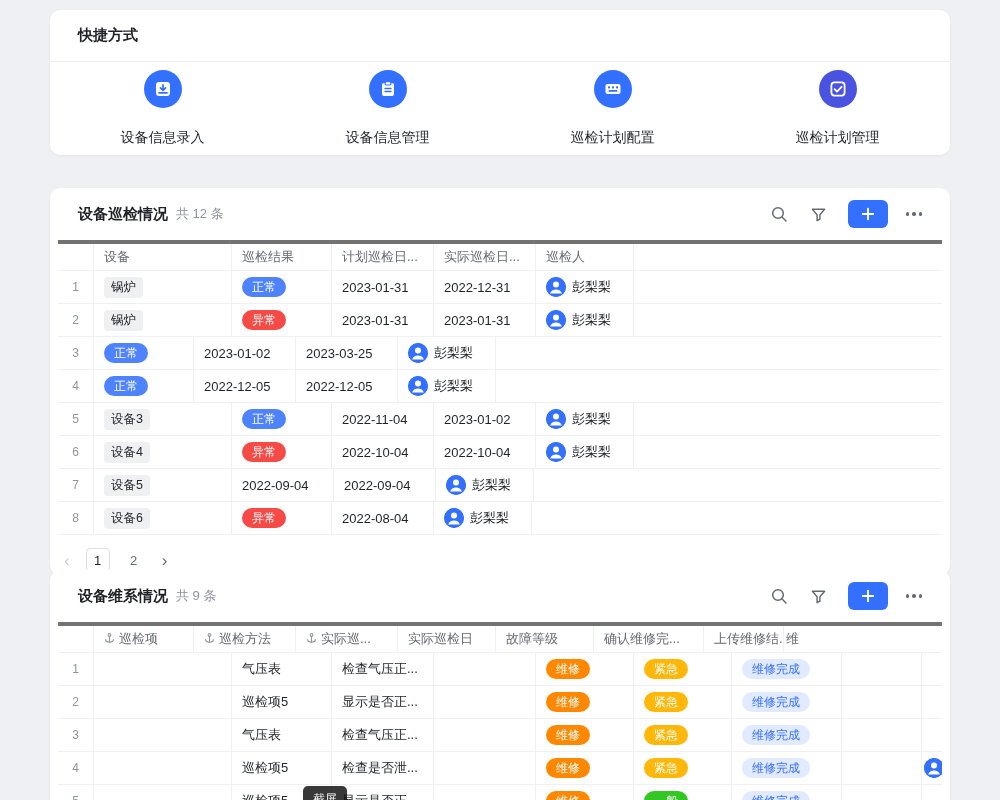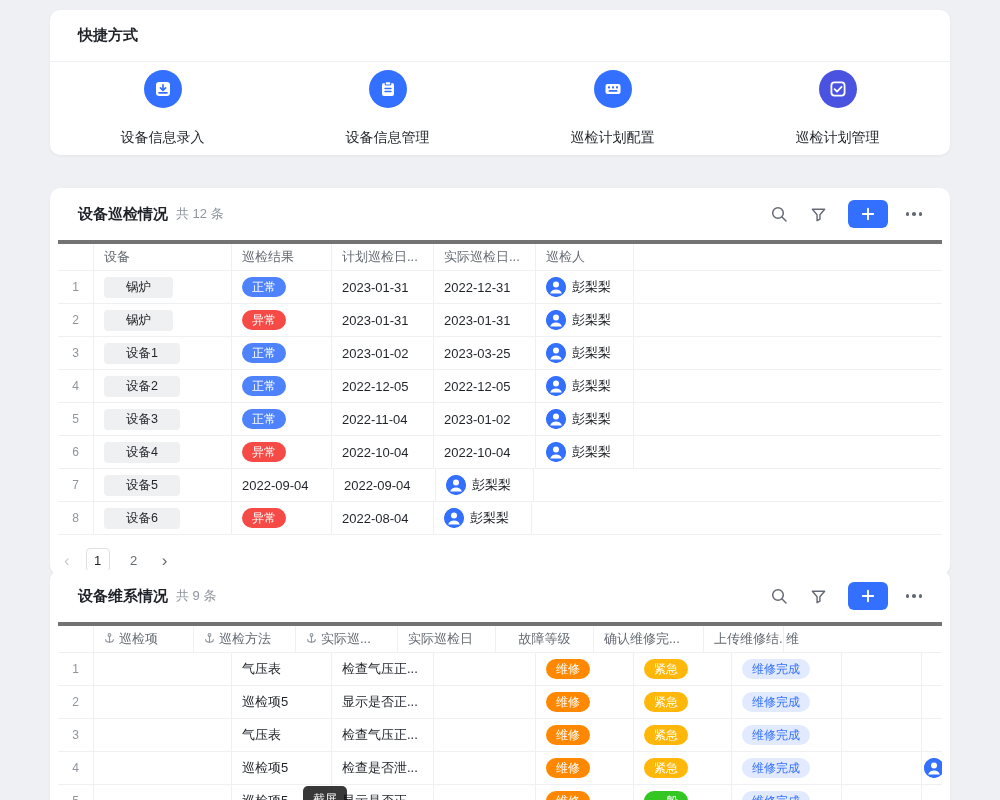--- a/index.html
+++ b/index.html
@@ -50,21 +50,21 @@
   }
   .thead .tcell { color:#646a73; font-size:13px; gap:4px; }
   .tcell.filler { flex:1 1 auto; border-right:none; }
   .tcell.rownum { justify-content:center; padding:0; color:#8f959e; font-size:12px; }
   .tcell.extra { padding:0 2px; border-right:none; }
 
   .badge {
     display:inline-block; padding:3px 10px; border-radius:11px;
     font-size:12px; line-height:1.2; white-space:nowrap;
   }
-  .chip { background:#eff0f1; border-radius:4px; padding:2px 22px; font-size:12.5px; color:#1f2329; }
+  .chip { background:#eff0f1; border-radius:4px; padding:2px 7px; font-size:12.5px; color:#1f2329; }
   .avatar {
     width:20px; height:20px; border-radius:50%; background:#3370ff;
     display:inline-flex; align-items:center; justify-content:center;
     margin-right:6px; flex:none; overflow:hidden;
   }
   .uname { font-size:13px; }
 
   .pagination { display:flex; align-items:center; gap:12px; padding:13px 10px; font-size:13px; color:#646a73; }
   .pg-arrow { font-size:17px; line-height:1; cursor:pointer; padding:0 4px; }
   .pg-arrow.disabled { color:#c9ccd1; }
@@ -228,23 +228,20 @@
               <circle cx="10" cy="7.6" r="3" fill="#fff"></circle>
               <path d="M4.2 16.6c.6-2.7 3-4.1 5.8-4.1s5.2 1.4 5.8 4.1" fill="#fff"></path>
             </svg>
           </span>
           <span class="uname">彭梨梨</span>
         </div>
         <div class="tcell filler"></div>
       </div>
       <div class="trow">
         <div class="tcell rownum" style="width: 36px;">3</div>
-        <div class="tcell" style="width: 138px;">
-          <span class="chip">设备1</span>
-        </div>
         <div class="tcell" style="width: 100px;">
           <span class="badge" style="background: rgb(78, 131, 253); color: rgb(255, 255, 255);">正常</span>
         </div>
         <div class="tcell" style="width: 102px;">
           <span>2023-01-02</span>
         </div>
         <div class="tcell" style="width: 102px;">
           <span>2023-03-25</span>
         </div>
         <div class="tcell" style="width: 98px;">
@@ -254,23 +251,20 @@
               <circle cx="10" cy="7.6" r="3" fill="#fff"></circle>
               <path d="M4.2 16.6c.6-2.7 3-4.1 5.8-4.1s5.2 1.4 5.8 4.1" fill="#fff"></path>
             </svg>
           </span>
           <span class="uname">彭梨梨</span>
         </div>
         <div class="tcell filler"></div>
       </div>
       <div class="trow">
         <div class="tcell rownum" style="width: 36px;">4</div>
-        <div class="tcell" style="width: 138px;">
-          <span class="chip">设备2</span>
-        </div>
         <div class="tcell" style="width: 100px;">
           <span class="badge" style="background: rgb(78, 131, 253); color: rgb(255, 255, 255);">正常</span>
         </div>
         <div class="tcell" style="width: 102px;">
           <span>2022-12-05</span>
         </div>
         <div class="tcell" style="width: 102px;">
           <span>2022-12-05</span>
         </div>
         <div class="tcell" style="width: 98px;">
@@ -445,21 +439,21 @@
           <span><svg width="11" height="12" viewBox="0 0 12 12" fill="none" stroke="#8f959e" stroke-width="1.2" stroke-linecap="round">
               <circle cx="6" cy="2.6" r="1.5"></circle>
               <path d="M6 4.1v6.4"></path>
               <path d="M1.8 7.6c0 2 2 2.9 4.2 2.9s4.2-.9 4.2-2.9"></path>
             </svg></span>
           <span>实际巡...</span>
         </div>
         <div class="tcell" style="width: 98px;">
           <span>实际巡检日</span>
         </div>
-        <div class="tcell" style="width: 98px; justify-content: center;">
+        <div class="tcell" style="width: 98px;">
           <span>故障等级</span>
         </div>
         <div class="tcell" style="width: 110px;">
           <span>确认维修完...</span>
         </div>
         <div class="tcell" style="width: 80px;">
           <span>上传维修结...</span>
         </div>
         <div class="tcell extra" style="width: 20px;">
           <span>维</span>

